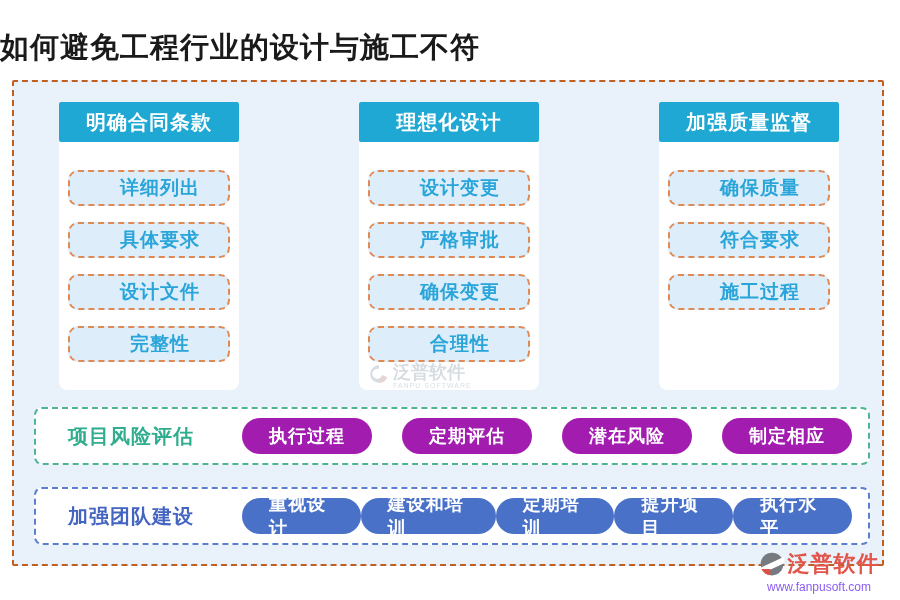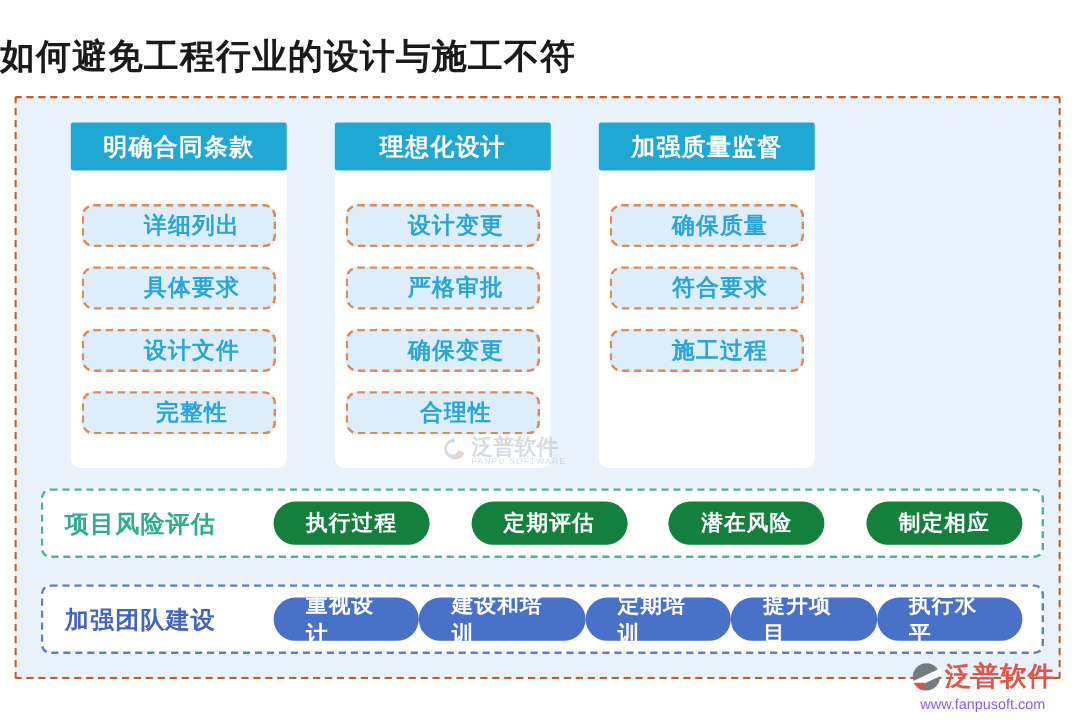--- a/index.html
+++ b/index.html
@@ -12,21 +12,21 @@
     position:absolute;top:28px;left:0;width:900px;
     text-align:left;font-size:29px;font-weight:bold;color:#1a1a1a;
     letter-spacing:1px;
   }
   .container{
     position:absolute;left:12px;top:80px;width:872px;height:486px;
     border:2px dashed #c05f22;background:#e9f1fb;border-radius:2px;
     box-sizing:border-box;
   }
   .columns{
-    position:absolute;left:45px;top:20px;width:620px;height:288px;
+    position:absolute;left:45px;top:20px;width:780px;height:288px;
     display:flex;justify-content:space-between;
   }
   .column{
     width:180px;height:288px;background:#ffffff;border-radius:0 0 8px 8px;
     box-sizing:border-box;
   }
   .col-header{
     height:40px;background:#1fa8d3;border-radius:2px;
     display:flex;align-items:center;justify-content:center;
     color:#ffffff;font-size:20px;font-weight:bold;letter-spacing:1px;
@@ -38,39 +38,39 @@
     height:36px;margin-bottom:16px;
     background:#ddedf9;border:2px dashed #df8a55;border-radius:10px;
     display:flex;align-items:center;justify-content:center;
     color:#2aa5da;font-size:19px;font-weight:bold;letter-spacing:1px;
     box-sizing:border-box;
     padding-left:22px;
   }
   .band{
     position:absolute;left:20px;width:836px;height:58px;
     background:#ffffff;border-radius:8px;box-sizing:border-box;
-    display:flex;align-items:center;padding:0 16px 0 18px;
+    display:flex;align-items:center;padding:0 16px 0 32px;
   }
   .band-green{top:325px;border:2px dashed #4db596;}
   .band-blue{top:405px;border:2px dashed #5a7ed0;}
   .band-label{
     width:152px;font-size:20px;font-weight:bold;letter-spacing:1px;flex:none;
   }
   .band-green .band-label{color:#2fad8e;}
   .band-blue .band-label{color:#4464c1;}
   .pills{
     flex:1;display:flex;justify-content:space-between;align-items:center;
     margin-left:22px;
   }
   .pill{
     height:36px;border-radius:18px;padding:0 27px;
     display:flex;align-items:center;justify-content:center;
     color:#ffffff;font-size:18px;font-weight:bold;letter-spacing:1px;
   }
-  .band-green .pill{background:#15803d;}
+  .band-green .pill{background:#a21caf;}
   .band-blue .pill{background:#4a71c8;}
   .watermark{
     position:absolute;left:355px;top:280px;opacity:0.30;
     display:flex;align-items:flex-start;pointer-events:none;
   }
   .watermark .wm-icon{width:20px;height:20px;margin-top:2px;}
   .wm-text{margin-left:4px;color:#7d8fa3;}
   .wm-name{font-size:18px;font-weight:bold;line-height:20px;}
   .wm-sub{font-size:7px;letter-spacing:1px;}
   .logo{

